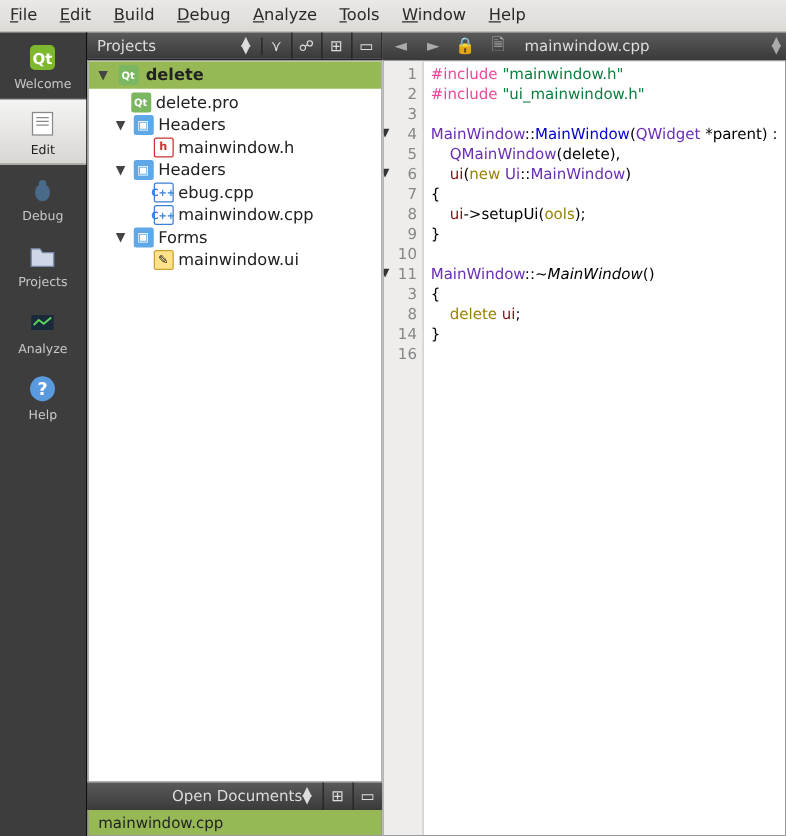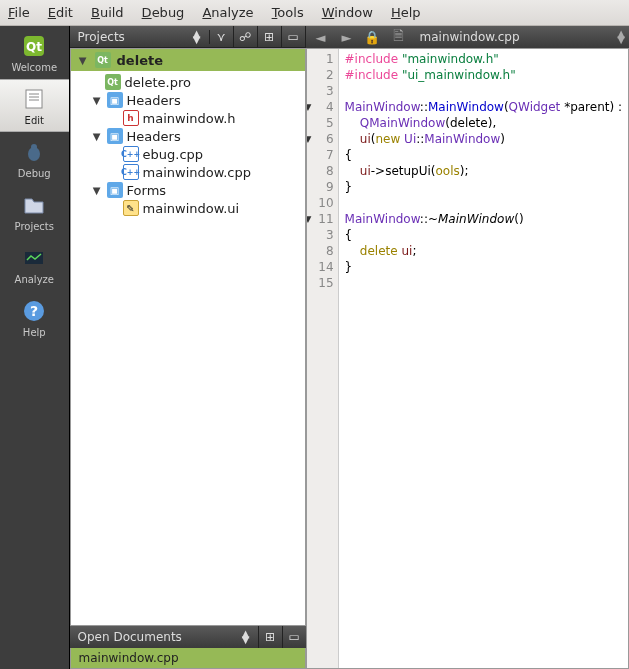--- a/index.html
+++ b/index.html
@@ -38,21 +38,21 @@
 .tw { display: inline-block; width: 12px; text-align: center; color: #444; font-size: 10px; }
 .ic { width: 16px; height: 16px; display: inline-flex; align-items: center; justify-content: center; font-size: 10px; border-radius: 2px; }
 .ic-folder { background: #5fa8e8; color: #fff; }
 .ic-pro { background: #7bb661; color: #fff; font-size: 8px; font-weight: bold; }
 .ic-h { background: #fff; border: 1px solid #c33; color: #c33; font-weight: bold; font-size: 9px; }
 .ic-cpp { background: #fff; border: 1px solid #3a7fd5; color: #3a7fd5; font-weight: bold; font-size: 8px; }
 .ic-ui { background: #ffe28a; border: 1px solid #caa236; }
 
 
 .open-docs { background: linear-gradient(#5a5a5a, #3a3a3a); height: 22px; display: flex; align-items: center; color: #ddd; font-size: 12px; }
-.open-docs .lbl { flex: 1; padding: 0 8px; display: flex; justify-content: space-between; align-items: center; }
+.open-docs .lbl { flex: 1; padding: 0 8px; display: flex; justify-content: flex-end; align-items: center; }
 .open-docs .btn { width: 24px; text-align: center; border-left: 1px solid #222; height: 100%; display: flex; align-items: center; justify-content: center; }
 .doc-list { background: #96b956; color: #222; padding: 3px 8px; font-size: 12px; border: 1px solid #999; border-top: none; }
 
 
 .editor-col { flex: 1; display: flex; flex-direction: column; }
 .ed-toolbar { height: 22px; background: linear-gradient(#5a5a5a, #3a3a3a); display: flex; align-items: center; color: #aaa; font-size: 13px; gap: 4px; padding: 0 4px; }
 .ed-toolbar .tbtn { width: 22px; height: 18px; display: flex; align-items: center; justify-content: center; color: #aaa; }
 .ed-toolbar .fname { color: #ddd; font-size: 12px; margin-left: 6px; flex: 1; }
 .ed-body { flex: 1; display: flex; background: #fff; border: 1px solid #999; font-family: monospace; font-size: 12px; overflow: hidden; }
 .gutter { width: 32px; background: #efedeb; border-right: 1px solid #ccc; text-align: right; padding: 2px 4px 0 0; color: #888; line-height: 16px; position: relative; }
@@ -252,21 +252,21 @@
             <div class="ln">5</div>
             <div class="ln" style="position:relative"><span class="fold">▼</span>6</div>
             <div class="ln">7</div>
               <div class="ln">8</div>
               <div class="ln">9</div>
               <div class="ln">10</div>
             <div class="ln" style="position:relative"><span class="fold">▼</span>11</div>
             <div class="ln">3</div>
               <div class="ln">8</div>
               <div class="ln">14</div>
-              <div class="ln">15</div>
+              <div class="ln">16</div>
           </div>
           <div class="code"><span class="kw-pre">#include </span><span class="str">"mainwindow.h"</span>
 <span class="kw-pre">#include </span><span class="str">"ui_mainwindow.h"</span>
 
 <span class="type">MainWindow</span><span>::</span><span class="blue">MainWindow</span><span>(</span><span class="type">QWidget</span><span> *parent) :</span>
     <span class="type">QMainWindow</span><span>(delete),</span>
     <span class="mem">ui</span><span>(</span><span class="kw">new</span><span> </span><span class="type">Ui</span><span>::</span><span class="type">MainWindow</span><span>)</span>
 <span>{</span>
     <span class="mem">ui</span><span>-&gt;setupUi(</span><span class="kw">ools</span><span>);</span>
 <span>}</span>

